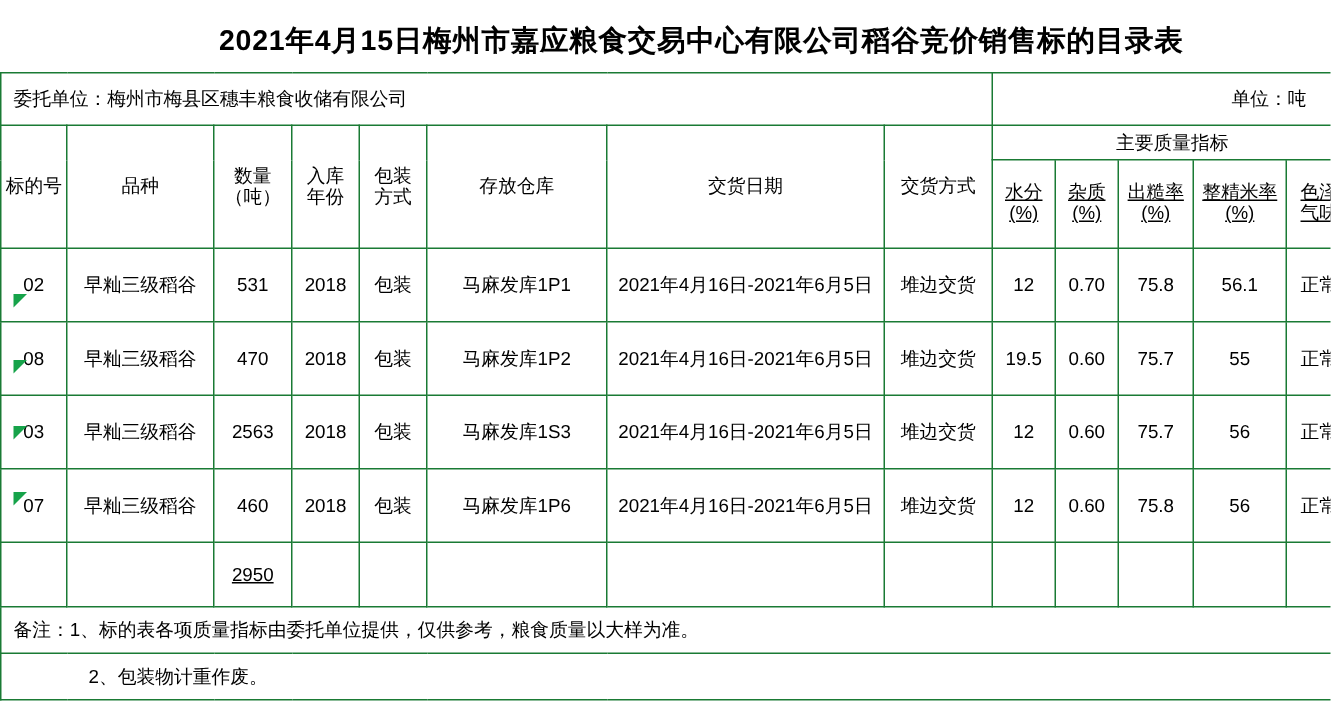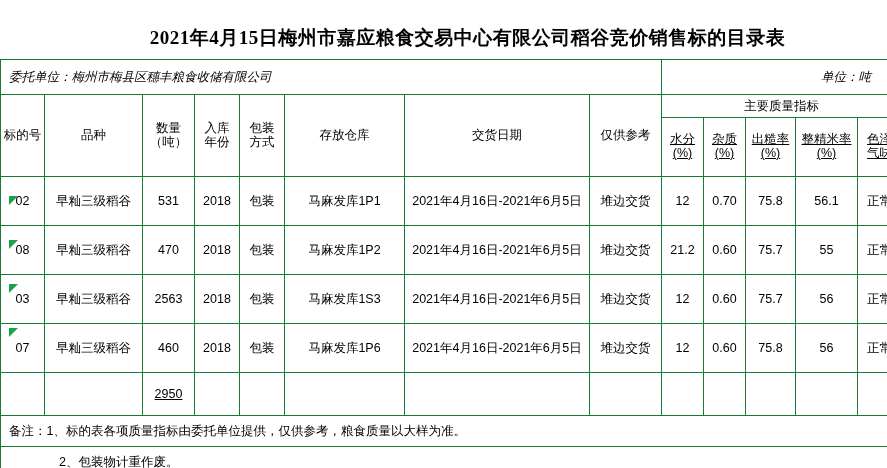--- a/index.html
+++ b/index.html
@@ -16,25 +16,25 @@
   }
   .page {
     position: relative;
     width: 887px;
     height: 468px;
     box-sizing: border-box;
     padding: 0;
   }
   .title {
     text-align: center;
-    font-family: Liberation Serif, serif;
+    font-family: Liberation Sans, sans-serif;
     font-weight: bold;
     font-size: 19px;
     letter-spacing: 0.5px;
-    padding: 25px 0 8px 0;
+    padding: 14px 0 8px 0;
     color: #000;
     margin-left: 48px;
   }
   table.main {
     border-collapse: collapse;
     width: 869px;
     margin: 0 auto;
     table-layout: fixed;
   }
   table.main td, table.main th {
@@ -43,21 +43,20 @@
     font-family: "Liberation Sans", sans-serif;
     text-align: center;
     vertical-align: middle;
     padding: 2px 1px;
     color: #000;
     line-height: 1.15;
   }
   .row-commit td {
     height: 30px;
     font-size: 13px;
-    font-style: italic;
   }
   .commit-left {
     text-align: left !important;
     padding-left: 8px !important;
   }
   .commit-right {
     text-align: right !important;
     padding-right: 30px !important;
   }
   .hdr td {
@@ -141,21 +140,21 @@
         <td rowspan="2">
           <div class="small-two">入库</div>
           <div class="small-two">年份</div>
         </td>
         <td rowspan="2">
           <div class="small-two">包装</div>
           <div class="small-two">方式</div>
         </td>
         <td rowspan="2">存放仓库</td>
         <td rowspan="2">交货日期</td>
-        <td rowspan="2">仅供参考</td>
+        <td rowspan="2">交货方式</td>
         <td colspan="5">主要质量指标</td>
       </tr>
       <tr class="hdr hdr-main">
         <td>
           <div class="small-two">水分</div>
           <div class="small-two">(%)</div>
         </td>
         <td>
           <div class="small-two">杂质</div>
           <div class="small-two">(%)</div>
@@ -192,21 +191,21 @@
 
       <tr class="data-row">
         <td>08</td>
         <td>早籼三级稻谷</td>
         <td>470</td>
         <td>2018</td>
         <td>包装</td>
         <td>马麻发库1P2</td>
         <td class="nowrap">2021年4月16日-2021年6月5日</td>
         <td>堆边交货</td>
-        <td>21.2</td>
+        <td>19.5</td>
         <td>0.60</td>
         <td>75.7</td>
         <td>55</td>
         <td>正常</td>
       </tr>
 
       <tr class="data-row">
         <td>03</td>
         <td>早籼三级稻谷</td>
         <td>2563</td>

